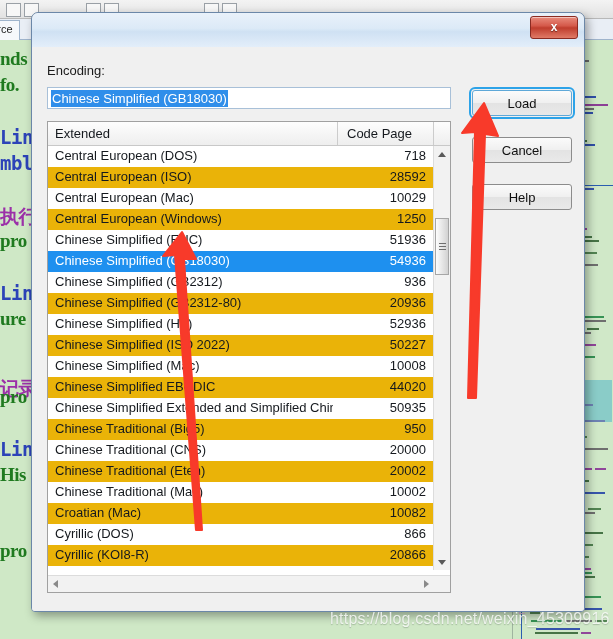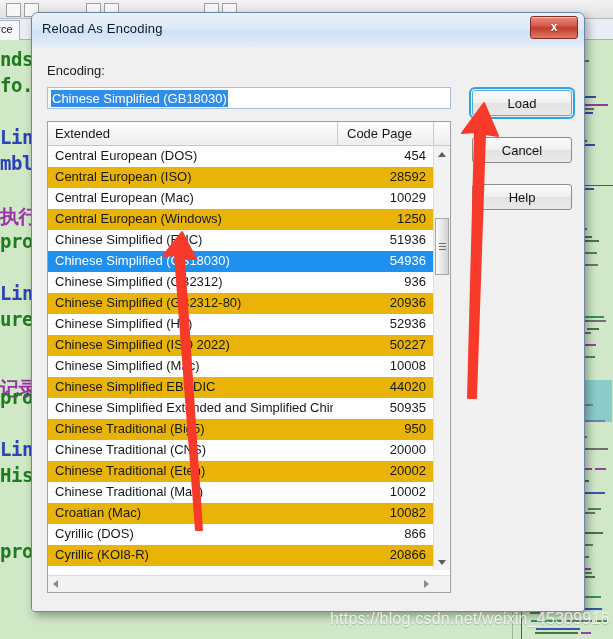--- a/index.html
+++ b/index.html
@@ -67,21 +67,21 @@
   }
   .code-line {
     position: absolute;
     left: 0;
     white-space: pre;
     font-family: "DejaVu Sans Mono", monospace;
     font-size: 19px;
     font-weight: bold;
     letter-spacing: -0.5px;
   }
-  .c-green  { color: #1f7a1f; }
+  .c-green  { color: #1f7a1f; font-family: Liberation Serif, serif; }
   .c-blue   { color: #2c43b8; }
   .c-purple { color: #9b30a8; }
 
   
   .minimap {
     position: absolute;
     right: 0; top: 40px;
     width: 100px; height: 599px;
     background: #cfe8c6;
     border-left: 1px solid #9fb4a0;
@@ -600,21 +600,20 @@
         <div class="mm-bracket" style="left: 6px; top: 490px; height: 16px;"></div>
         <div class="mm-bracket" style="left: 6px; top: 512px; height: 16px;"></div>
         <div class="mm-bracket" style="left: 6px; top: 534px; height: 16px;"></div>
         <div class="mm-bracket" style="left: 6px; top: 556px; height: 16px;"></div>
       </div>
   </div>
 
   <div class="dialog">
 
     <div class="dialog-glass">
-      <div class="dialog-title">Reload As Encoding</div>
       <div class="close-btn">x</div>
     </div>
 
     <div class="dialog-body">
 
       <div class="lbl-encoding">Encoding:</div>
 
       <div class="encoding-input" title="Encoding">
         <span class="sel">Chinese Simplified (GB18030)</span>
       </div>
@@ -622,21 +621,21 @@
       <div class="list-wrap">
 
         <div class="list-header">
           <div class="hcell enc">Extended</div>
           <div class="hcell cp">Code Page</div>
         </div>
 
         <div class="rows" id="rows">
             <div class="row odd">
               <div class="name">Central European (DOS)</div>
-              <div class="code">454</div>
+              <div class="code">718</div>
             </div>
             <div class="row even">
               <div class="name">Central European (ISO)</div>
               <div class="code">28592</div>
             </div>
             <div class="row odd">
               <div class="name">Central European (Mac)</div>
               <div class="code">10029</div>
             </div>
             <div class="row even">

